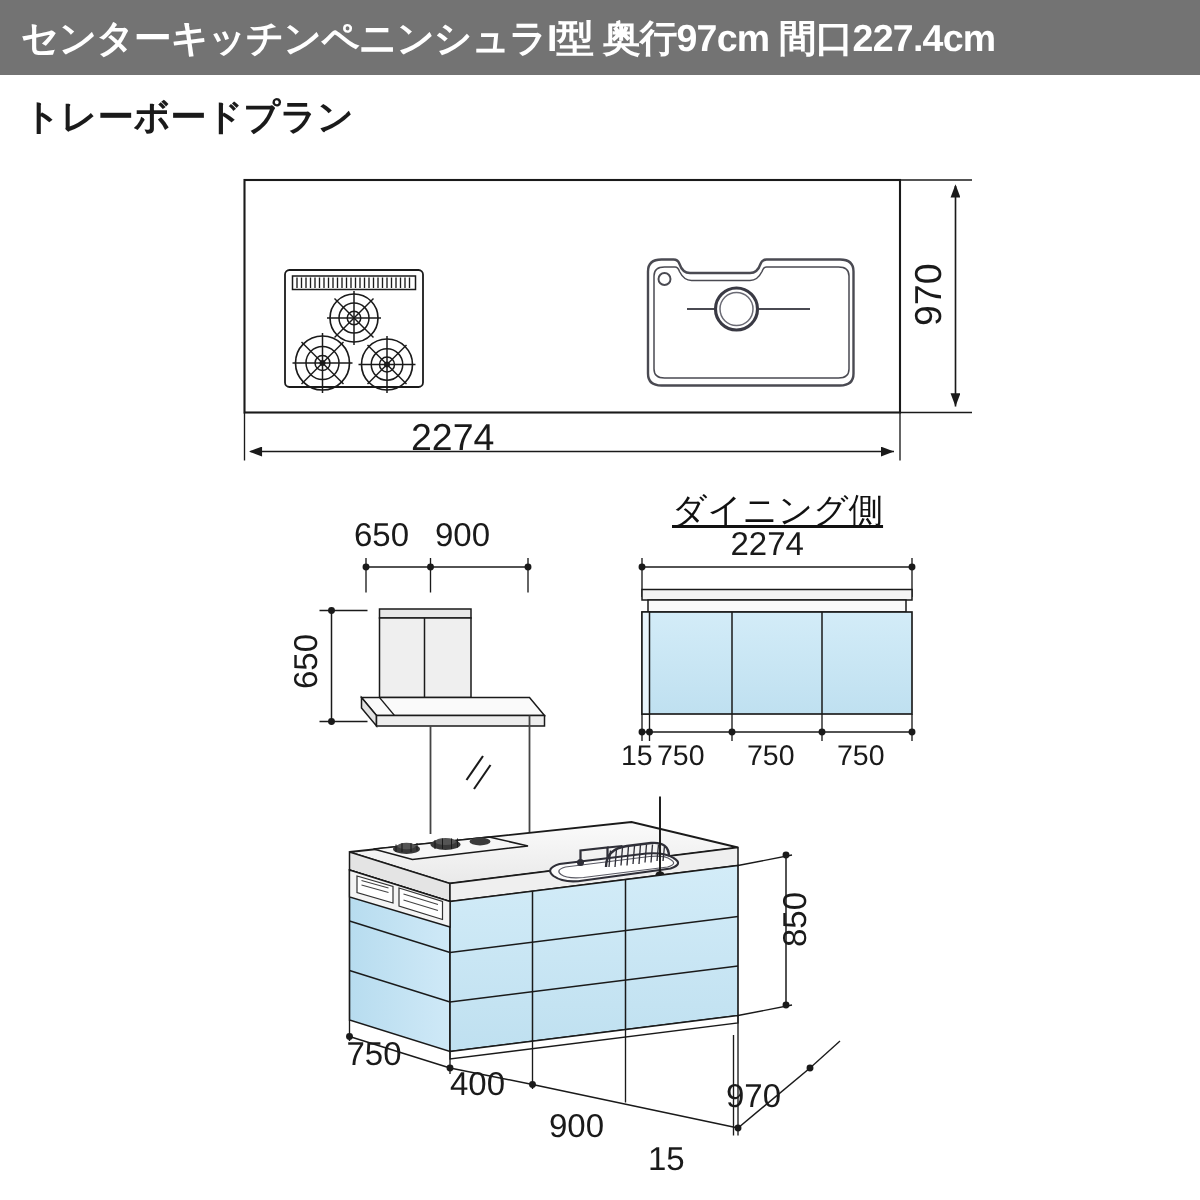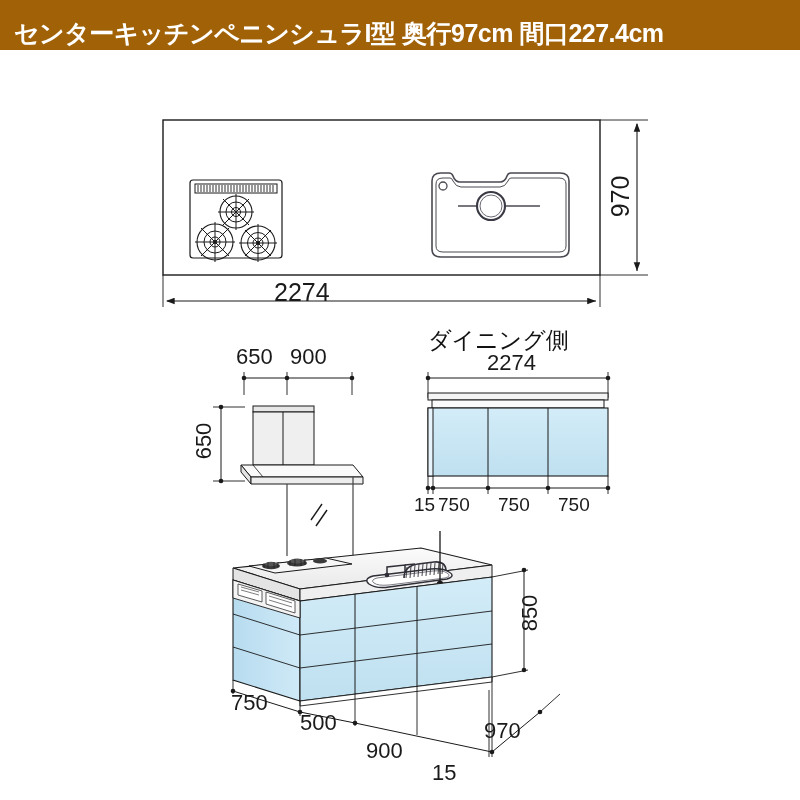--- a/index.html
+++ b/index.html
@@ -6,21 +6,21 @@
   body{
     width:800px;height:800px;background:#ffffff;
     font-family:"Liberation Sans","DejaVu Sans",sans-serif;
     overflow:hidden;position:relative;
   }
   #root{position:relative;width:800px;height:800px;}
 
   
   .header-bar{
     position:absolute;left:0;top:0;width:800px;height:50px;
-    background:#a16207;display:flex;align-items:flex-end;
+    background:#737373;display:flex;align-items:center;
   }
   .header-title{
     color:#ffffff;font-size:25px;font-weight:bold;letter-spacing:-0.5px;
     padding-left:14px;white-space:nowrap;
   }
   .subtitle{
     position:absolute;left:16px;top:62px;
     font-size:24px;color:#1a1a1a;font-weight:bold;letter-spacing:0px;
     white-space:nowrap;
   }
@@ -44,20 +44,21 @@
   .jp-big{font-size:23px;}
 </style>
 </head>
 <body>
 
 <div id="root">
 
   <div class="header-bar">
     <div class="header-title">センターキッチンペニンシュラI型 奥行97cm 間口227.4cm</div>
   </div>
+  <div class="subtitle">トレーボードプラン</div>
 
   <svg class="layer" viewBox="0 0 800 800">
     <defs>
       <marker id="ah" markerWidth="9" markerHeight="9" refX="8" refY="3" orient="auto">
         <path d="M0,0 L8,3 L0,6 z" fill="#1a1a1a"></path>
       </marker>
       <marker id="ahs" markerWidth="9" markerHeight="9" refX="1" refY="3" orient="auto">
         <path d="M8,0 L0,3 L8,6 z" fill="#1a1a1a"></path>
       </marker>
       <linearGradient id="gCounter" x1="0" y1="0" x2="0" y2="1">
@@ -351,27 +352,27 @@
     </g>
   </svg>
 
   <div class="dim dim-h" style="left:274px;top:278px;">2274</div>
   <div class="dim dim-h vert" style="left:590px;top:182px;width:60px;text-align:center;">970</div>
 
   <div class="dim dim-m" style="left:236px;top:344px;">650</div>
   <div class="dim dim-m" style="left:290px;top:344px;">900</div>
   <div class="dim dim-m vert" style="left:174px;top:428px;width:60px;text-align:center;">650</div>
 
-  <div class="jp jp-big" style="position:absolute;left:428px;top:325px;">ダイニング側</div>
+  <div class="jp jp-big" style="position:absolute;left:448px;top:325px;text-decoration:underline;">ダイニング側</div>
   <div class="dim dim-m" style="left:487px;top:350px;">2274</div>
   <div class="dim dim-s" style="left:414px;top:494px;">15</div>
   <div class="dim dim-s" style="left:438px;top:494px;">750</div>
   <div class="dim dim-s" style="left:498px;top:494px;">750</div>
   <div class="dim dim-s" style="left:558px;top:494px;">750</div>
 
   <div class="dim dim-m vert" style="left:500px;top:600px;width:60px;text-align:center;">850</div>
   <div class="dim dim-m" style="left:231px;top:690px;">750</div>
-  <div class="dim dim-m" style="left:300px;top:710px;">500</div>
+  <div class="dim dim-m" style="left:300px;top:710px;">400</div>
   <div class="dim dim-m" style="left:366px;top:738px;">900</div>
   <div class="dim dim-m" style="left:432px;top:760px;">15</div>
   <div class="dim dim-m" style="left:484px;top:718px;">970</div>
 
 </div>
 
 </body></html>

